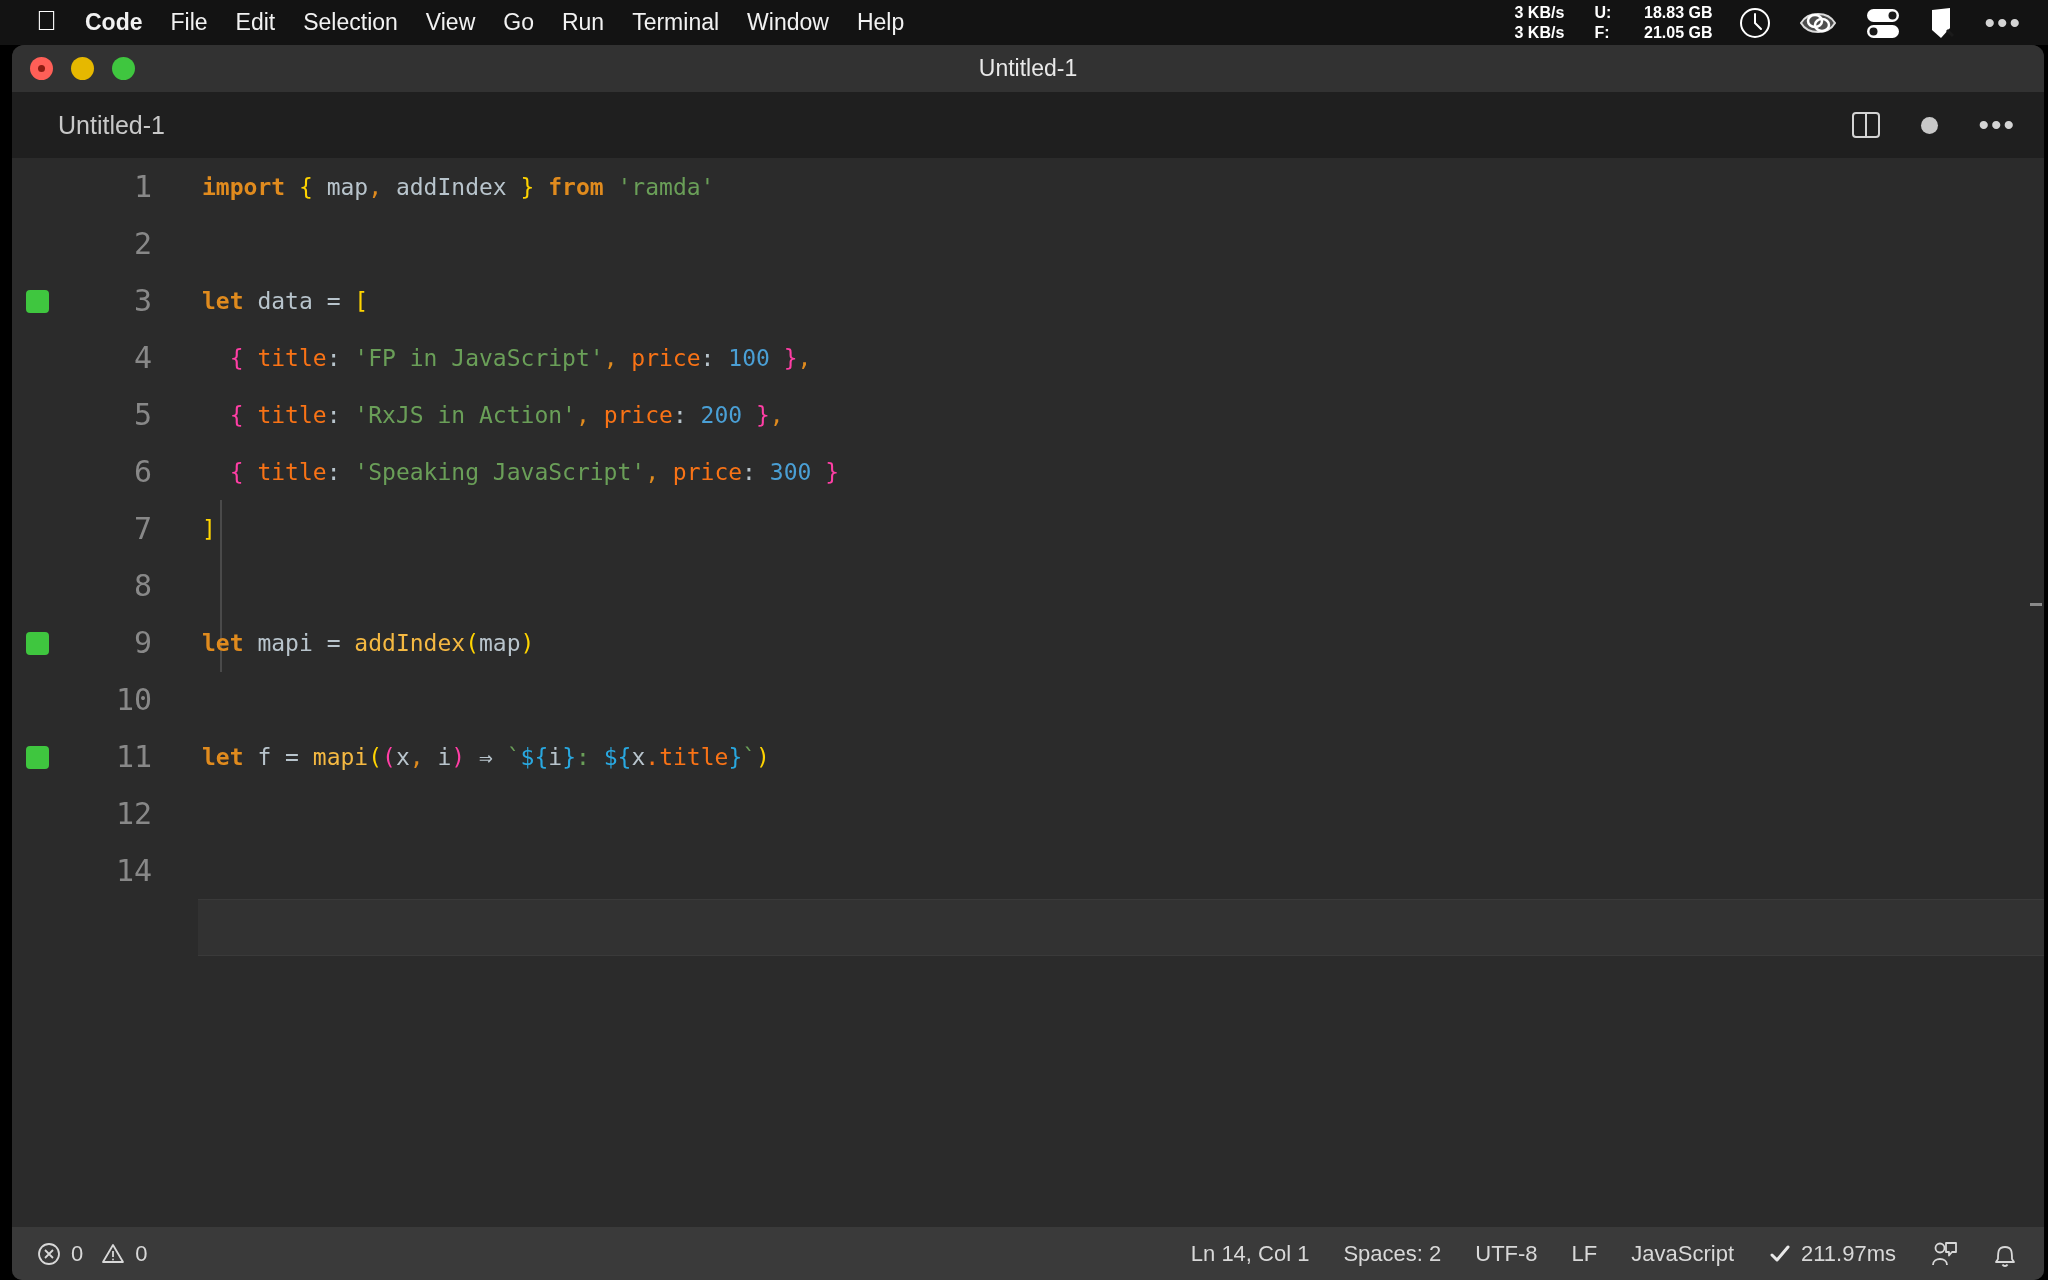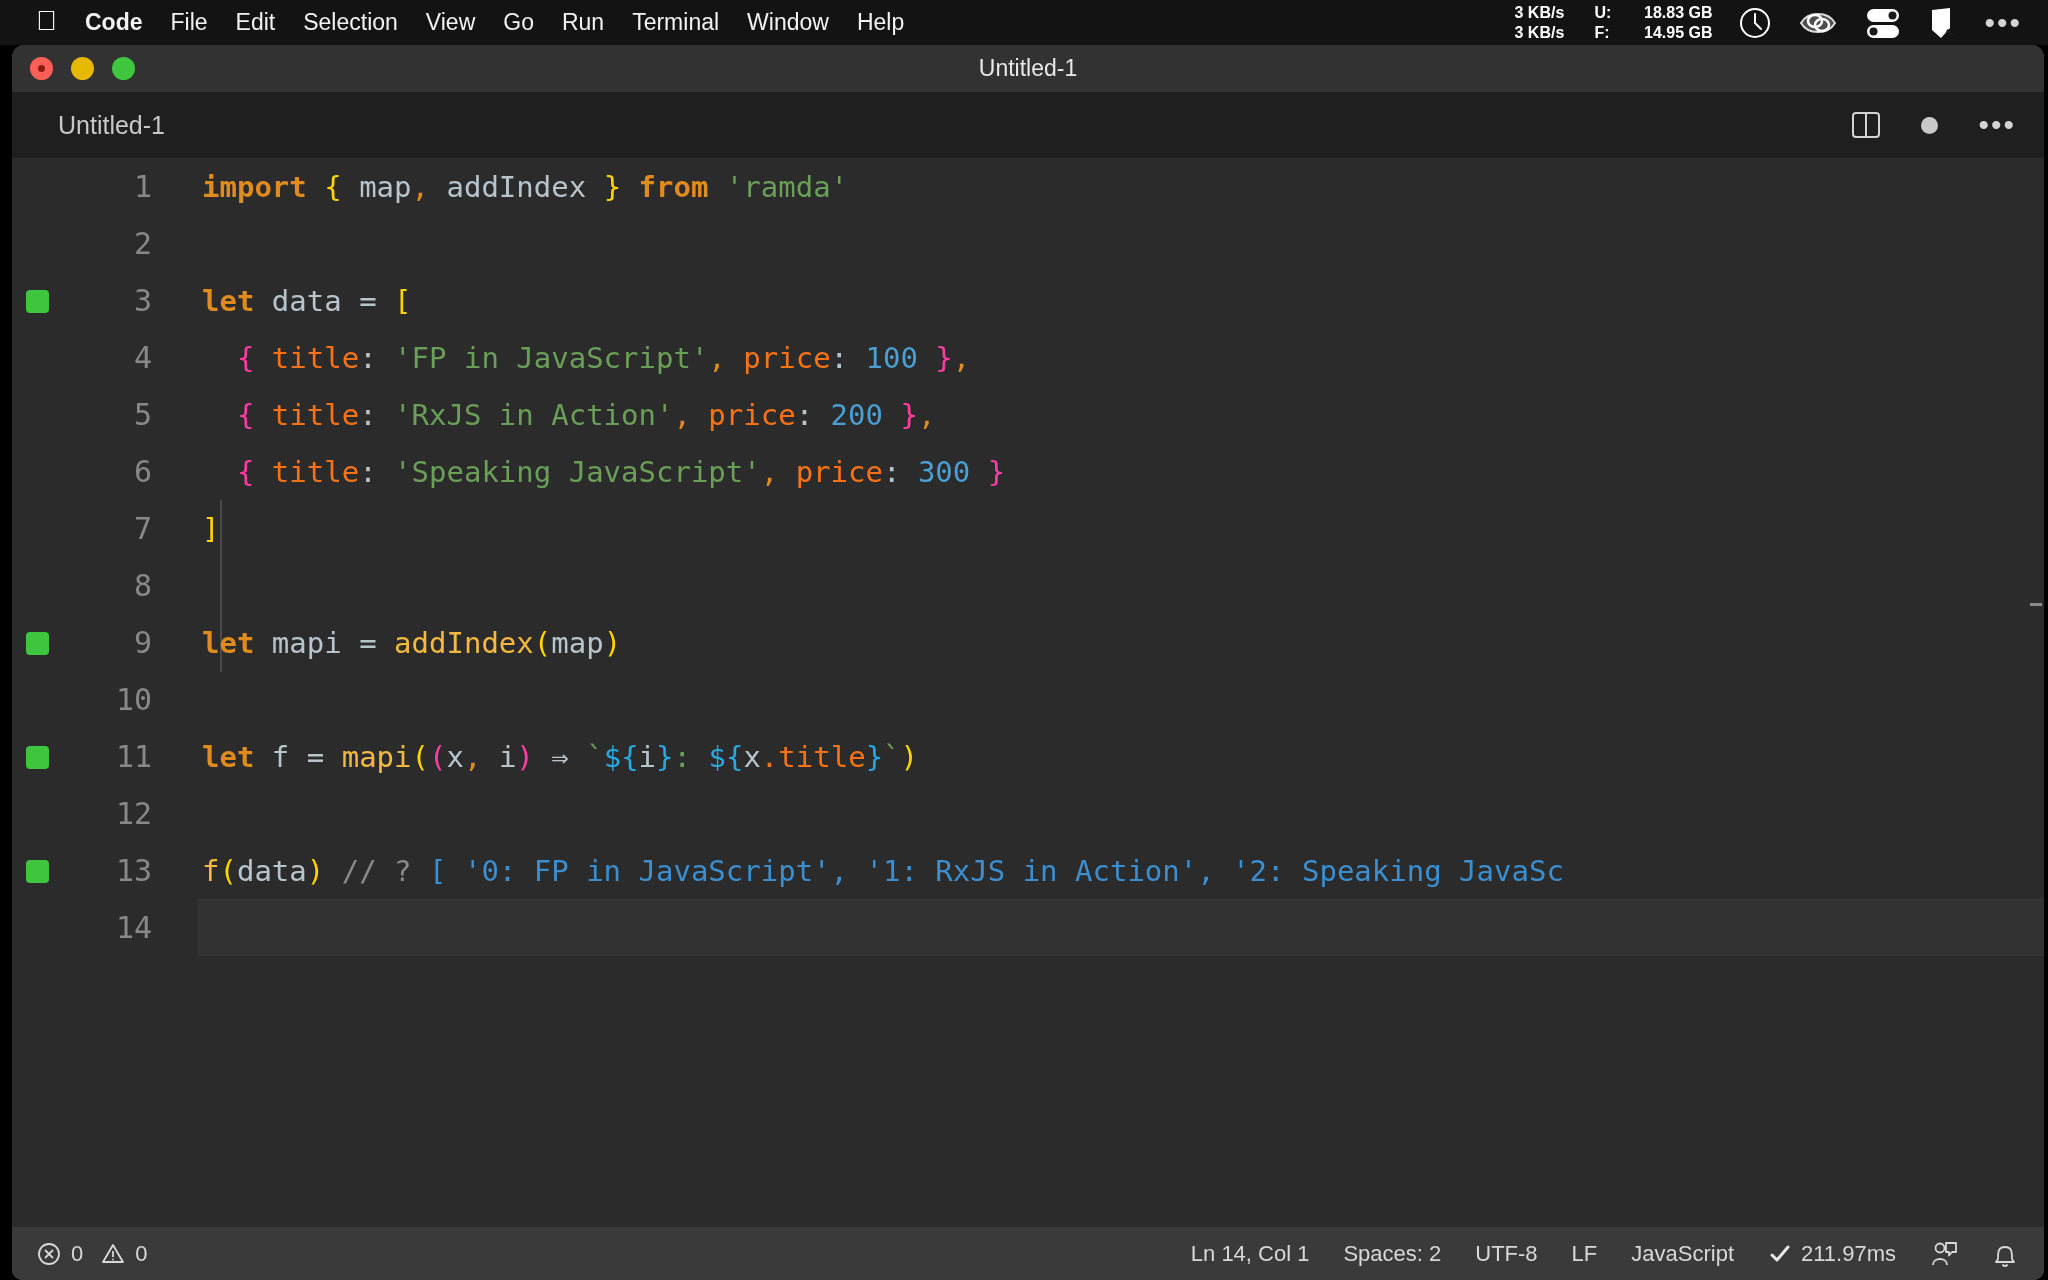--- a/index.html
+++ b/index.html
@@ -92,21 +92,21 @@
     position: absolute; left: 14px; top: 18px;
     width: 23px; height: 23px; border-radius: 4px; background: #3fc63f;
   }
   .lineno {
     width: 140px; text-align: right; padding-right: 0;
     font-family: "DejaVu Sans Mono", monospace; font-size: 30px; color: #888888;
   }
   .codetext {
     padding-left: 50px;
     font-family: "DejaVu Sans Mono", monospace;
-    font-size: 29px; letter-spacing: 0px;
+    font-size: 23px; letter-spacing: 0px;
   }
   .indent-guide {
     position: absolute; left: 208px; top: 0; width: 2px; height: 100%;
     background: #4a4a4a;
   }
   #cursor-line-box {
     position: absolute; left: 186px; top: 0; right: 0; height: 57px;
     background: #323232; border-top: 1px solid #3a3a3a; border-bottom: 1px solid #3a3a3a;
   }
   #scroll-thumb {
@@ -160,21 +160,21 @@
   <div id="menubar-right">
     <div class="netstats">
       <div class="netrow">
         <span class="spd">3 KB/s</span>
         <span class="lbl">U:</span>
         <span class="val">18.83 GB</span>
       </div>
       <div class="netrow">
         <span class="spd">3 KB/s</span>
         <span class="lbl">F:</span>
-        <span class="val">14.95 GB</span>
+        <span class="val">21.05 GB</span>
       </div>
     </div>
 
     <svg class="sb-icon" width="34" height="34" viewBox="0 0 34 34">
       <circle cx="17" cy="17" r="14" fill="none" stroke="#fff" stroke-width="2"></circle>
       <path d="M17 8 L17 17 L23 23" fill="none" stroke="#fff" stroke-width="2" stroke-linecap="round"></path>
     </svg>
 
     <svg class="sb-icon" width="40" height="32" viewBox="0 0 40 32">
       <path d="M3 16 C10 4, 30 4, 37 16 C30 28, 10 28, 3 16 Z" fill="#4d4d4d" stroke="#dcdcdc" stroke-width="2"></path>
@@ -283,25 +283,20 @@
       <span class="ok-square"></span>
       <span class="lineno">11</span>
       <span class="codetext"><span class="k">let</span><span class="id"> f </span><span class="id">= </span><span class="fn">mapi</span><span class="br">(</span><span class="paren-pink">(</span><span class="param">x</span><span class="pun">,</span><span class="param"> i</span><span class="paren-pink">)</span><span class="arr"> ⇒ </span><span class="str">`</span><span class="tpl">${</span><span class="id">i</span><span class="tpl">}</span><span class="str">:</span><span class="tpl"> ${</span><span class="id">x</span><span class="prop">.title</span><span class="tpl">}</span><span class="str">`</span><span class="br">)</span></span>
     </div>
 
     <div class="code-line">
       <span class="lineno">12</span>
       <span class="codetext"></span>
     </div>
 
-    <div class="code-line">
-      <span class="ok-square"></span>
-      <span class="lineno">13</span>
-      <span class="codetext"><span class="fn">f</span><span class="br">(</span><span class="id">data</span><span class="br">)</span><span class="cmt"> // ? </span><span class="res">[ '0: FP in JavaScript', '1: RxJS in Action', '2: Speaking JavaSc</span></span>
-    </div>
 
     <div class="code-line">
       <span class="lineno">14</span>
       <span class="codetext"></span>
     </div>
   </div>
 
   <div id="statusbar">
     <div id="sb-left">
       <div class="sb-seg">

